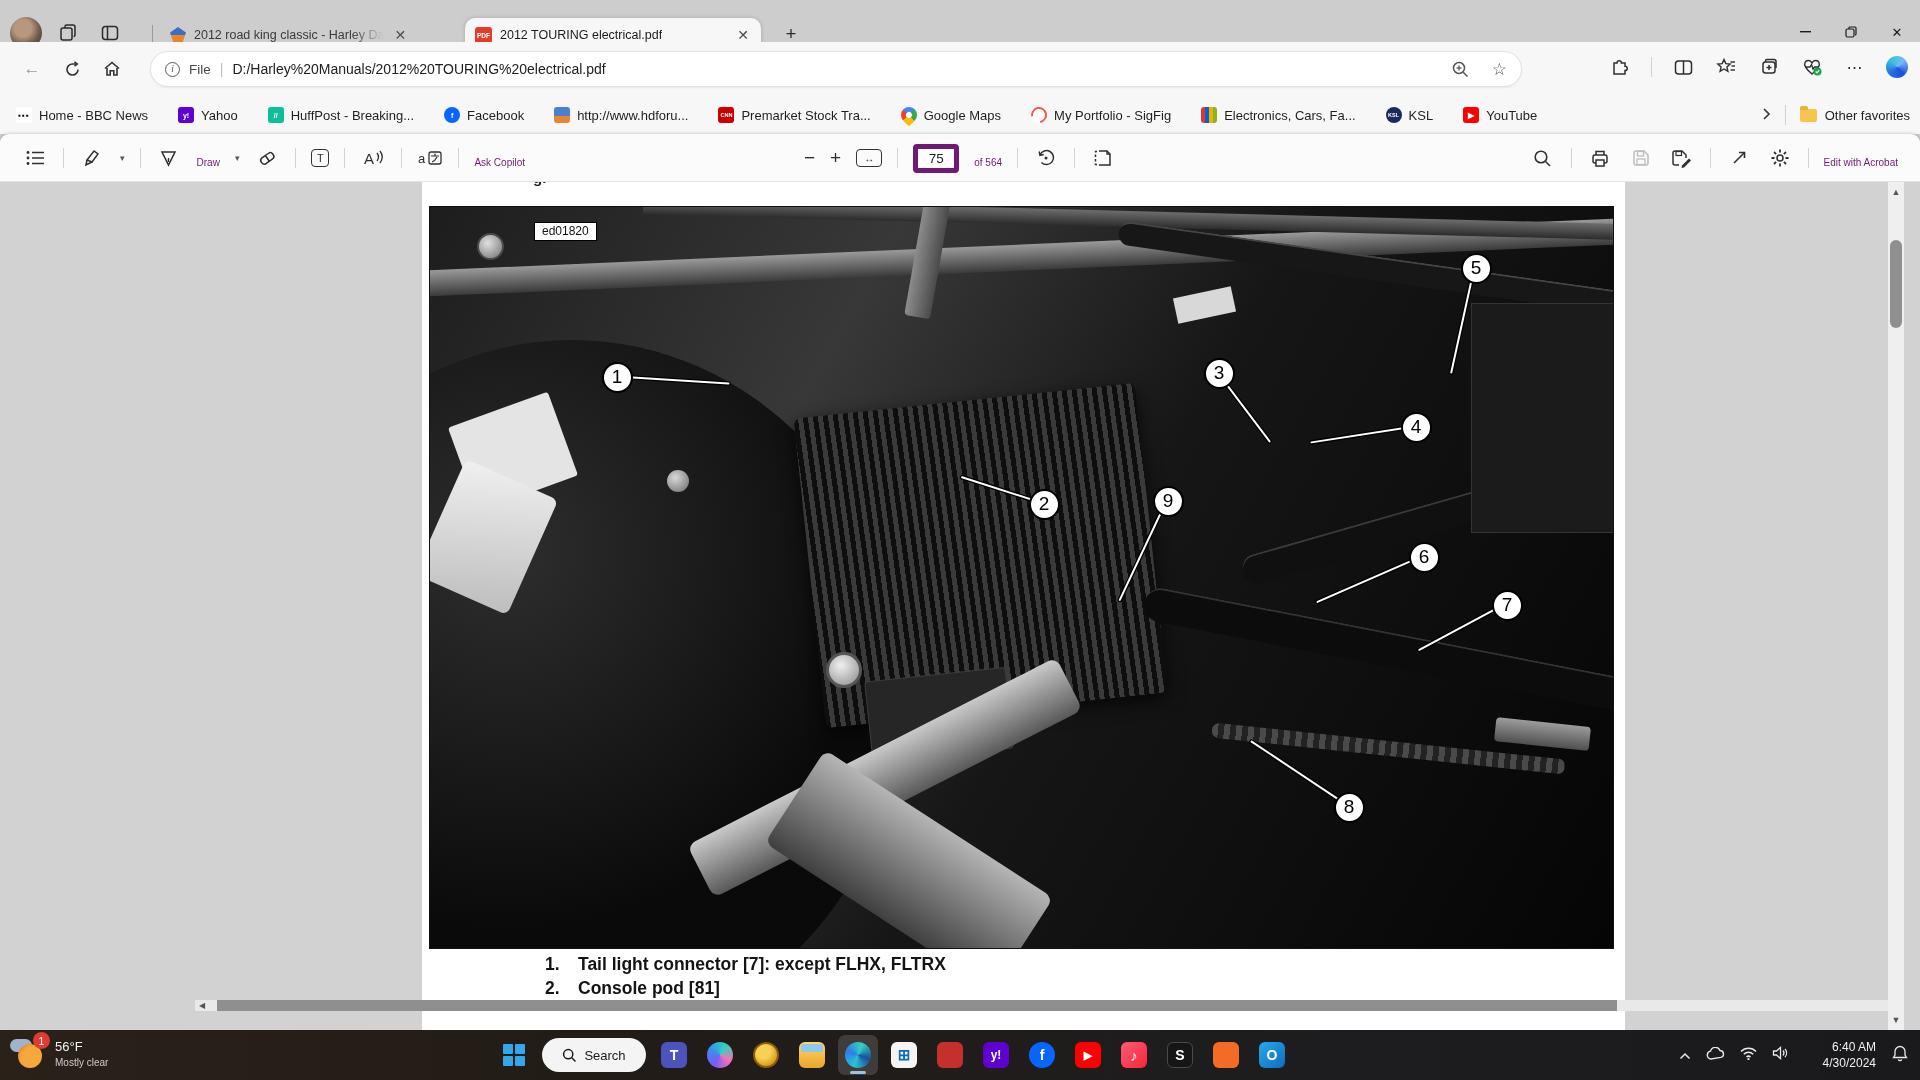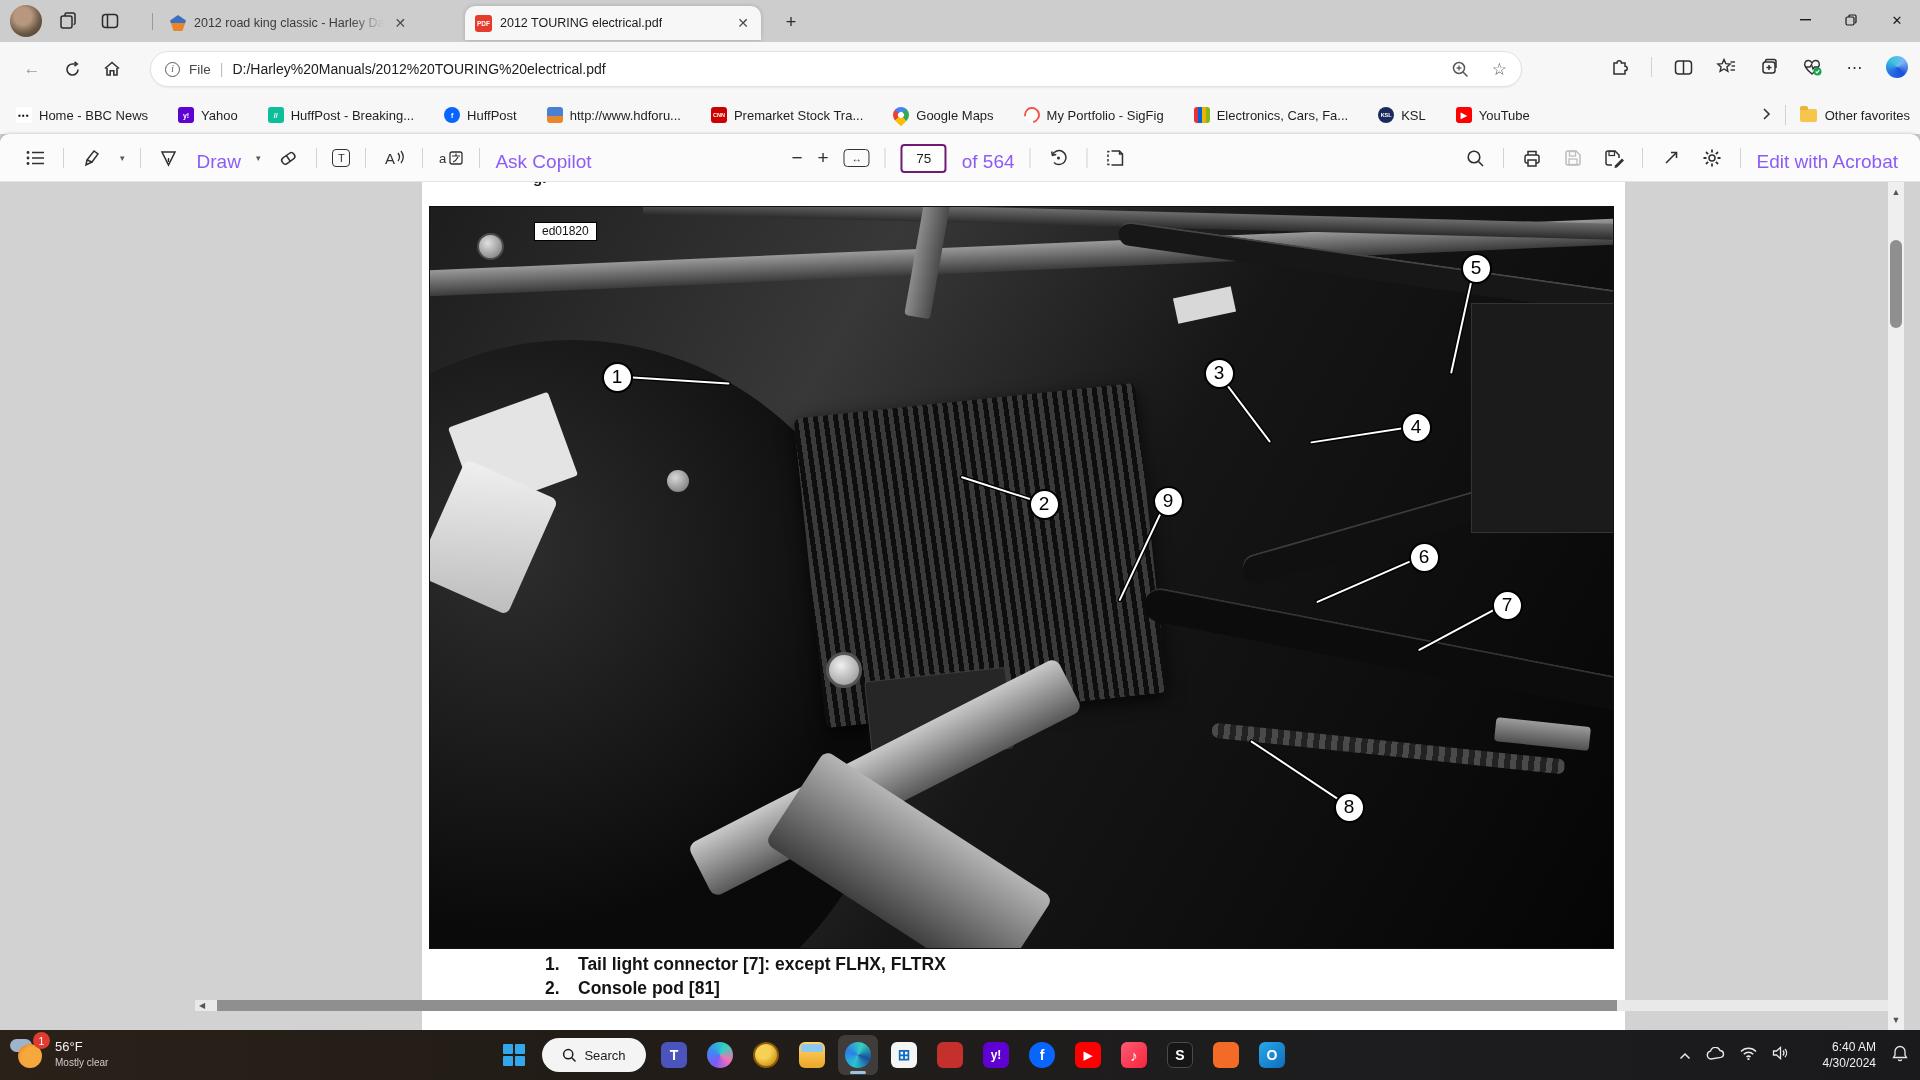--- a/index.html
+++ b/index.html
@@ -1,19 +1,19 @@
 <!DOCTYPE html>
 <html><head>
 <meta charset="utf-8">
 <style>
   * { margin:0; padding:0; box-sizing:border-box; }
   html,body { width:1920px; height:1080px; overflow:hidden; font-family:"Liberation Sans", sans-serif; background:#cdcdcd; }
 
   
-  .tabstrip { position:absolute; left:0; top:0; width:1920px; height:42px; background:#cdcdcd; }
+  .tabstrip { position:absolute; left:0; top:12px; width:1920px; height:42px; background:#cdcdcd; }
   .avatar { position:absolute; left:10px; top:5px; width:32px; height:32px; border-radius:50%;
             background:radial-gradient(circle at 40% 35%, #b7987f 0 30%, #6e5a48 60%, #3c3228 100%); }
   .chrome-ic { position:absolute; top:9px; width:24px; height:24px; display:flex; align-items:center; justify-content:center; color:#2b2b2b; }
   .tab { position:absolute; top:6px; height:34px; display:flex; align-items:center; gap:8px; padding:0 10px; font-size:12.5px; color:#3a3a3a; }
   .tab.inactive { left:160px; width:300px; }
   .tab.active { left:465px; width:296px; background:#f7f7f7; border-radius:10px 10px 0 0; color:#1b1b1b; box-shadow:0 0 4px rgba(0,0,0,.18); }
   .tab-title { white-space:nowrap; overflow:hidden; max-width:218px; }
   .tab.inactive .tab-title { -webkit-mask-image:linear-gradient(90deg,#000 82%,transparent); mask-image:linear-gradient(90deg,#000 82%,transparent); }
   .tab-close { font-size:14px; color:#4d4d4d; padding:0 2px; }
   .pdf-fav { width:17px; height:17px; background:#e43b2c; border-radius:3px; color:#fff; font-size:6.5px; font-weight:bold; display:flex; align-items:center; justify-content:center; flex:none; }
@@ -56,24 +56,24 @@
   .folder-ic::before { content:""; position:absolute; left:0; top:-3px; width:8px; height:4px; background:#e8b53a; border-radius:2px 2px 0 0; }
 
   
   .pdf-shell { position:absolute; left:0; top:134px; width:1920px; height:896px; background:#d2d2d2; border-radius:9px 9px 0 0; overflow:hidden; box-shadow:0 -1px 3px rgba(0,0,0,.15); }
   .pdf-toolbar { position:absolute; left:0; top:0; width:100%; height:48px; background:#fbfbfb; border-bottom:1px solid #e3e3e3; }
   .ptl, .ptc, .ptr { position:absolute; top:0; height:48px; display:flex; align-items:center; gap:15px; color:#303030; }
   .ptl { left:22px; }
   .ptc { left:50%; transform:translateX(-50%); }
   .ptr { right:22px; }
   .pt-ic { width:26px; height:26px; display:flex; align-items:center; justify-content:center; flex:none; }
-  .pt-label { font-size:19px; color:#8b5cf6; white-space:nowrap;margin-top:8px; }
+  .pt-label { font-size:10px; color:#701a75; white-space:nowrap;margin-top:8px; }
   .chev { font-size:9px; color:#555; }
   .tbox-ic { width:18px; height:18px; border:1.6px solid #333; border-radius:4px; font-size:11px; display:flex; align-items:center; justify-content:center; }
-  .pg-input { width:46px; height:29px; border:2px solid #701a75; border-radius:4px; background:#fff; text-align:center; font-size:13.5px; color:#1c1c1c; font-family:"Liberation Sans",sans-serif; }
+  .pg-input { width:46px; height:29px; border:5px solid #701a75; border-radius:4px; background:#fff; text-align:center; font-size:13.5px; color:#1c1c1c; font-family:"Liberation Sans",sans-serif; }
   .zoomtxt { font-size:19px; color:#303030; }
   .fitw { width:26px; height:18px; border:1.6px solid #333; border-radius:4px; font-size:10px; display:flex; align-items:center; justify-content:center; }
 
   
   .viewer { position:absolute; left:0; top:48px; width:1904px; height:848px; background:#d2d2d2; }
   .page { position:absolute; left:422px; top:0; width:1203px; height:848px; background:#fff; }
   .frag { position:absolute; left:111px; top:0; width:40px; height:7px; overflow:hidden; }
   .frag span { display:block; margin-top:-13px; font-size:15px; font-weight:bold; color:#222; }
   .photo { position:absolute; left:7px; top:24px; width:1185px; height:743px; border:1.5px solid #111; background:linear-gradient(120deg,#1d1d1d 0%,#383838 30%,#161616 55%,#050505 100%); overflow:hidden; }
   .art { position:absolute; }
@@ -260,21 +260,21 @@
       <div class="fav">
         <span class="fico ico-yahoo" style="background: rgb(95, 1, 209); color: rgb(255, 255, 255);">y!</span>
         <span>Yahoo</span>
       </div>
       <div class="fav">
         <span class="fico ico-huffpost" style="background: rgb(13, 190, 152); color: rgb(255, 255, 255);">//</span>
         <span>HuffPost - Breaking...</span>
       </div>
       <div class="fav">
         <span class="fico ico-facebook round" style="background: rgb(8, 102, 255); color: rgb(255, 255, 255);">f</span>
-        <span>HuffPost</span>
+        <span>Facebook</span>
       </div>
       <div class="fav">
         <span class="fico ico-hdforums"></span>
         <span>http://www.hdforu...</span>
       </div>
       <div class="fav">
         <span class="fico ico-cnn" style="background: rgb(204, 0, 0); color: rgb(255, 255, 255); font-size: 5.5px;">CNN</span>
         <span>Premarket Stock Tra...</span>
       </div>
       <div class="fav">

